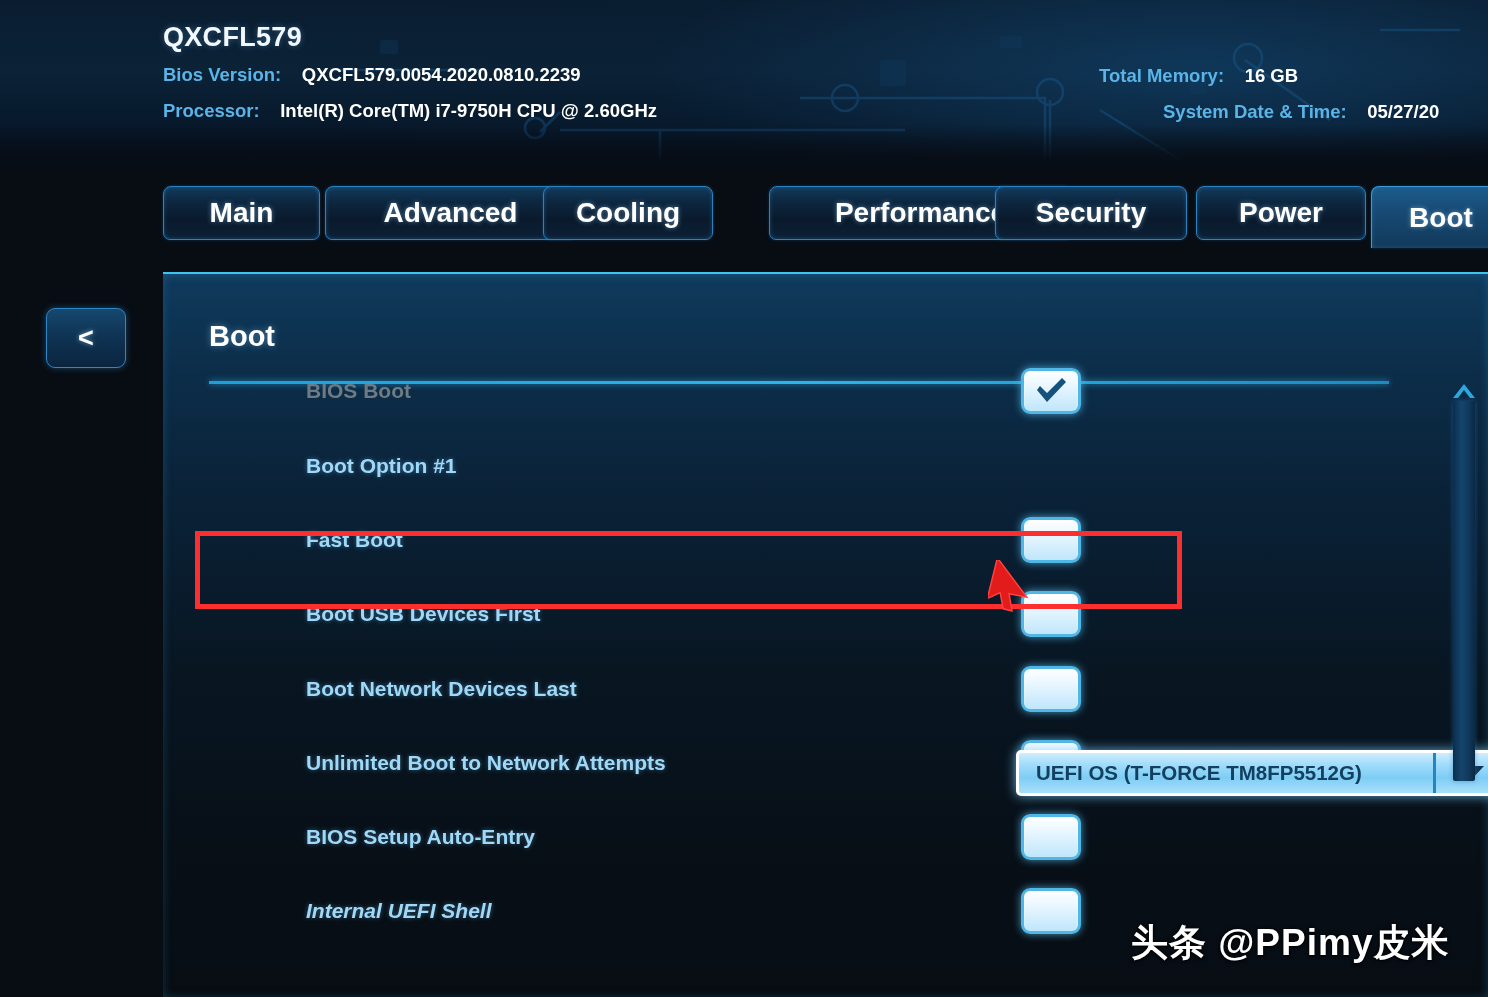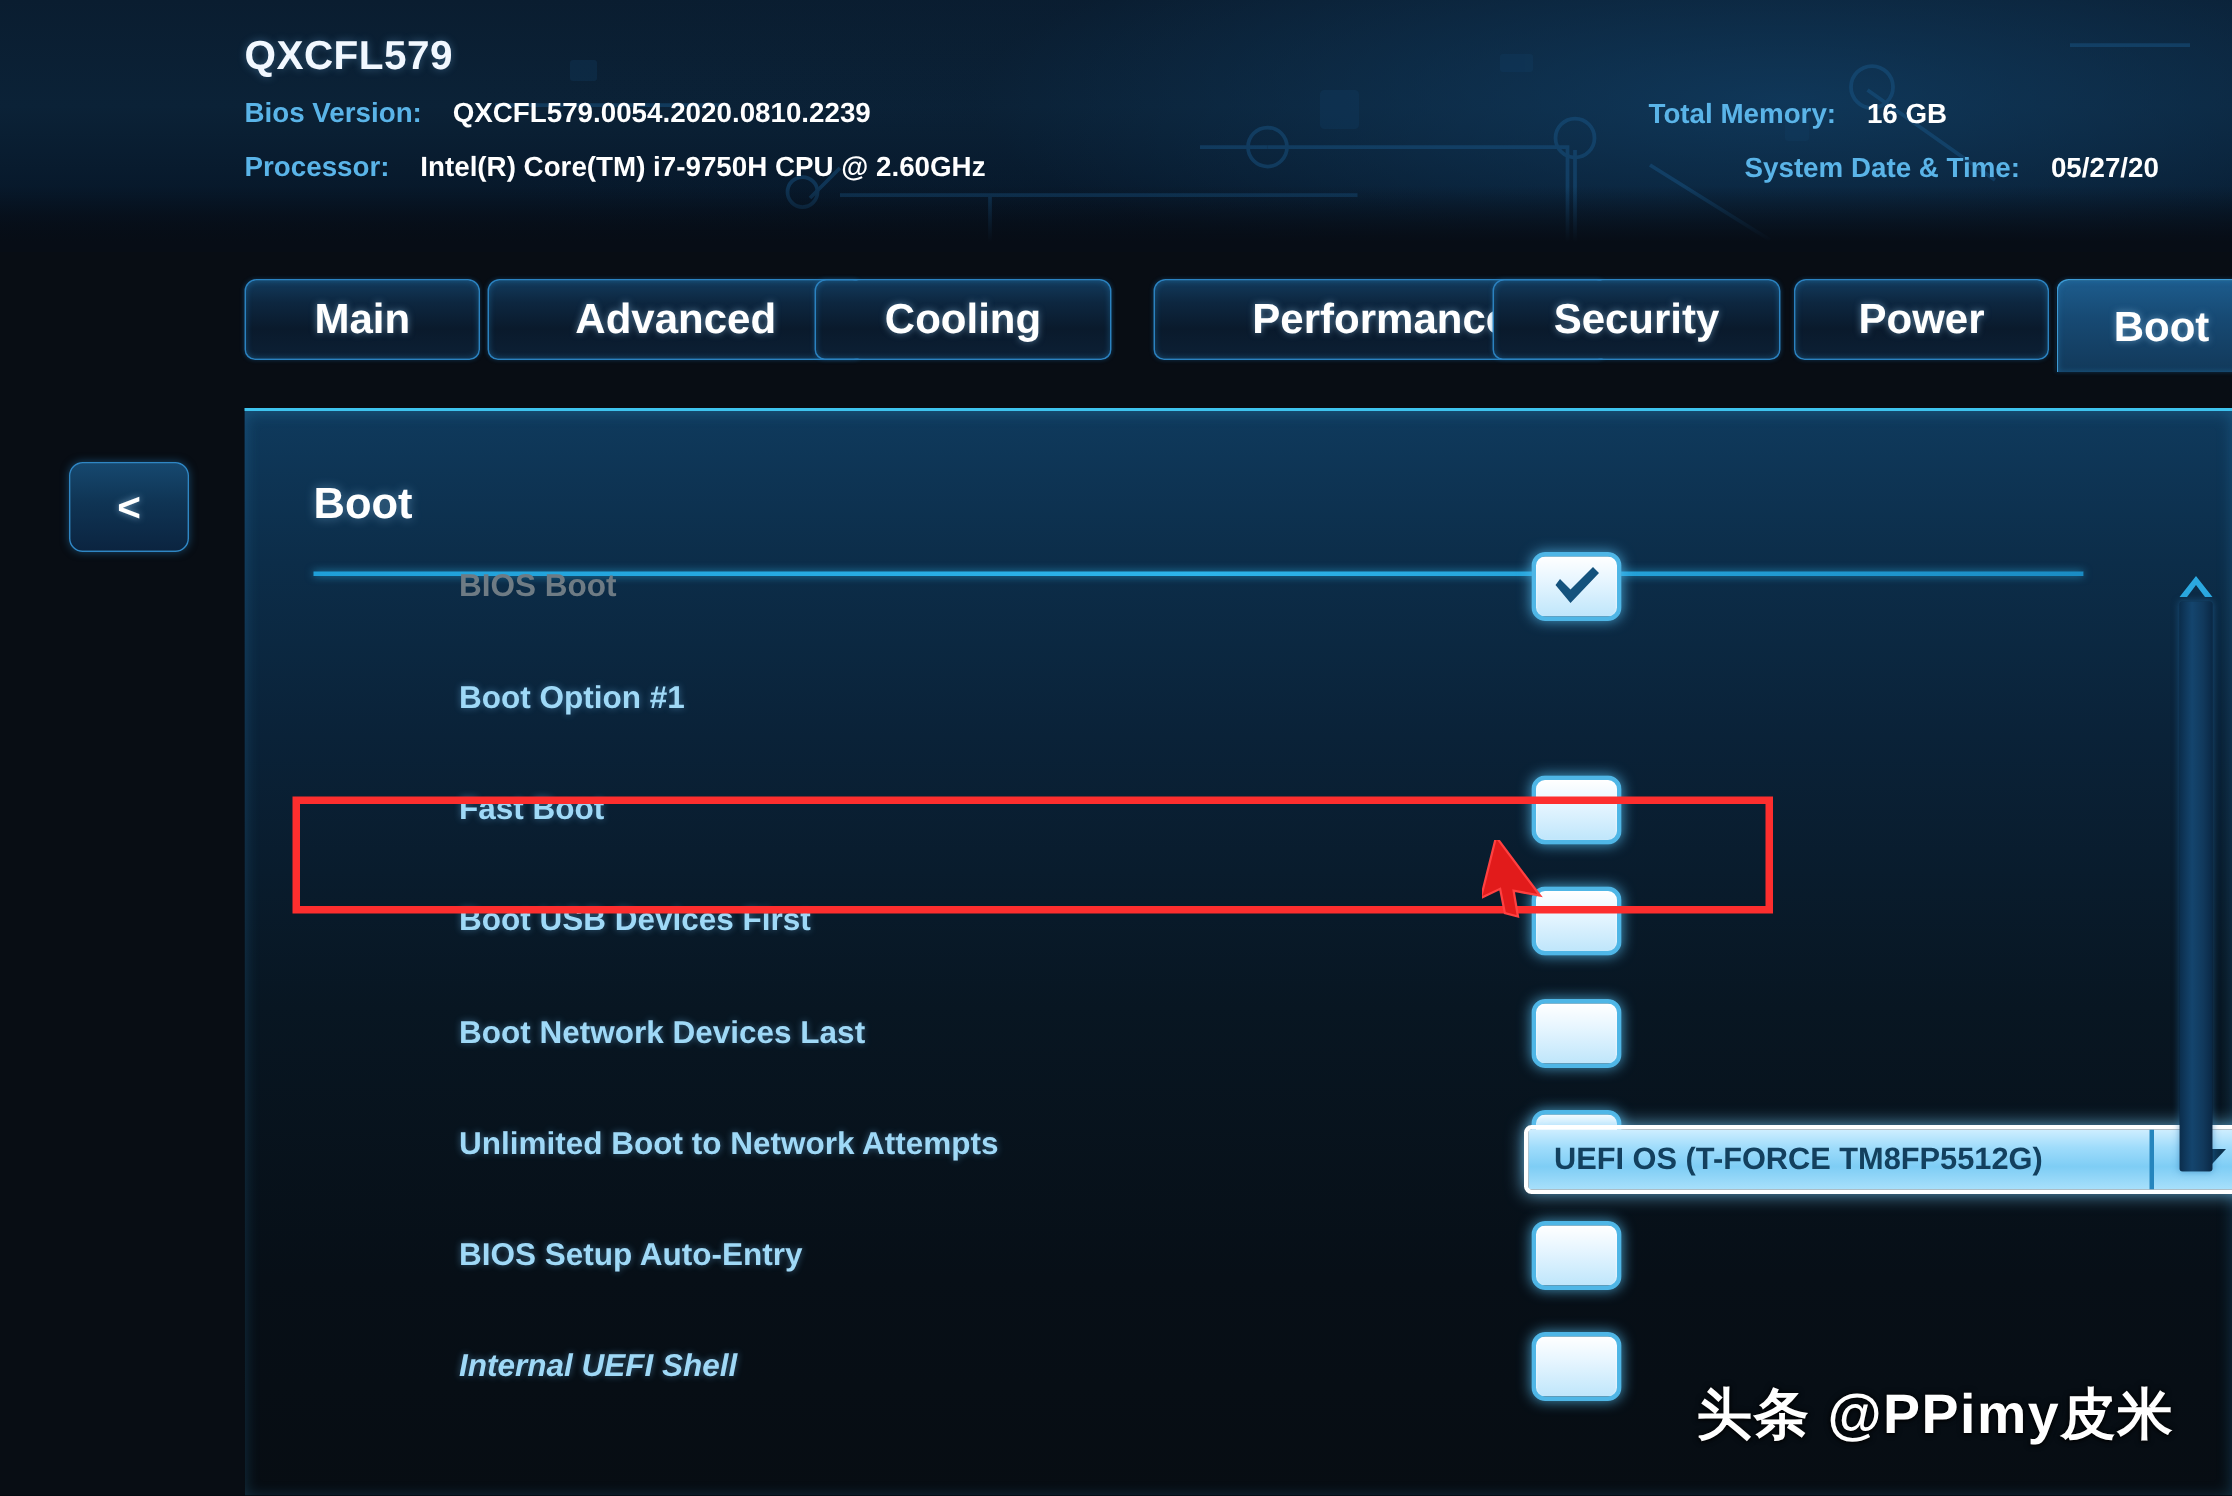--- a/index.html
+++ b/index.html
@@ -311,21 +311,21 @@
     </div>
   </div>
 
   <div id="tabbar">
       <div class="tab" style="left: 163px; width: 157px;">
         <span>Main</span>
       </div>
       <div class="tab" style="left: 325px; width: 251px;">
         <span>Advanced</span>
       </div>
-      <div class="tab" style="left: 543px; width: 198px; text-align: right;">
+      <div class="tab" style="left: 543px; width: 170px; text-align: right;">
         <span>Cooling</span>
       </div>
       <div class="tab" style="left: 769px; width: 303px;">
         <span>Performance</span>
       </div>
       <div class="tab" style="left: 995px; width: 192px;">
         <span>Security</span>
       </div>
       <div class="tab" style="left: 1196px; width: 170px;">
         <span>Power</span>

